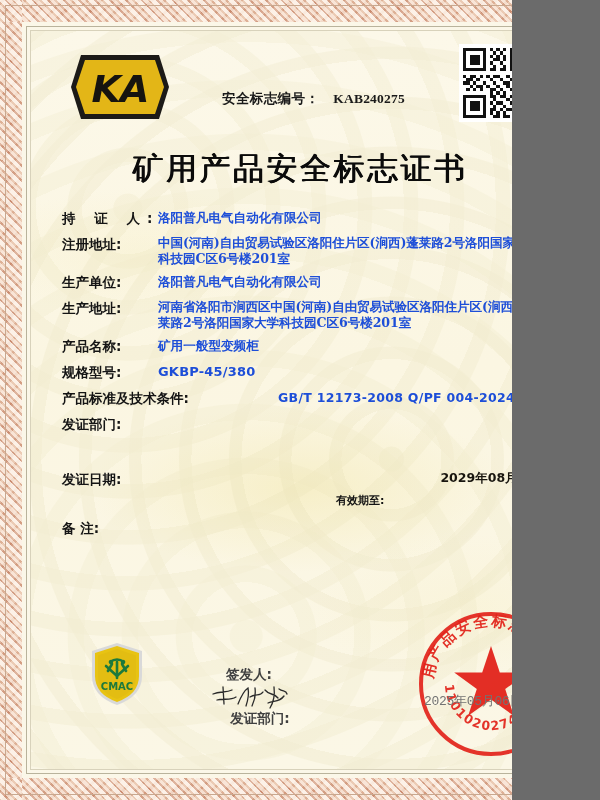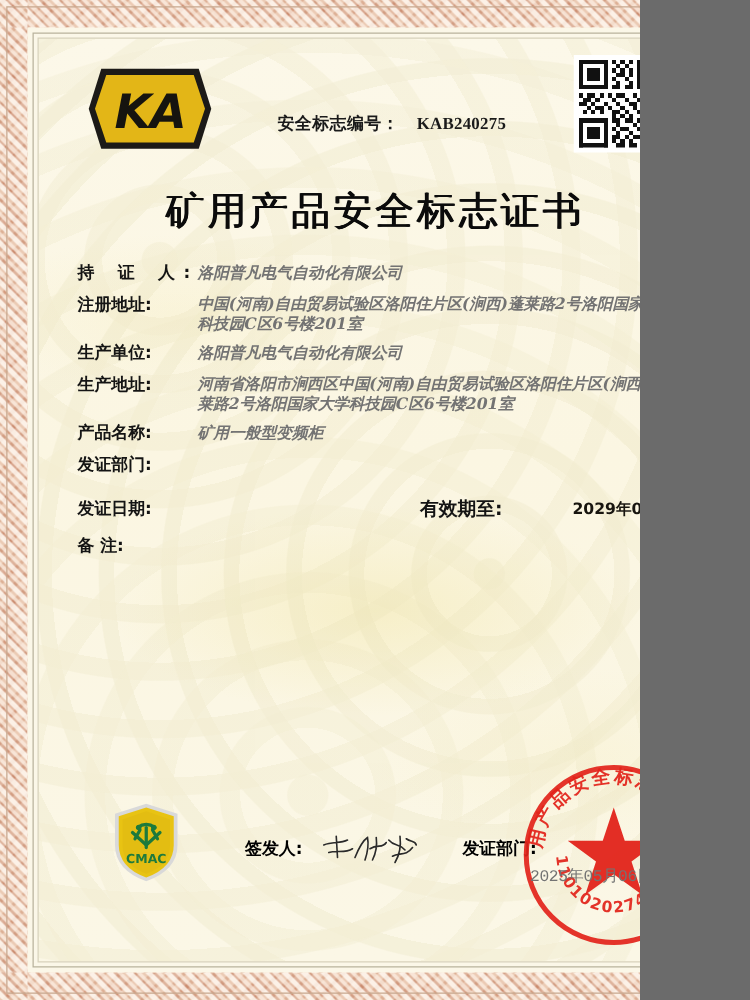--- a/index.html
+++ b/index.html
@@ -154,26 +154,25 @@
   }
   .f-label.wide {
     width: 180px;
     flex: 0 0 180px;
   }
   .f-label.sp1 { letter-spacing: 7px; }
   .f-value {
     flex: 1;
     font-size: 12.6px;
     font-weight: 700;
-    color: #737373;
+    color: #1d4ed8;
     font-family: "DejaVu Serif", "Liberation Serif", serif;
     line-height: 17px;
     padding-left: 10px;
     padding-top: 1px;
-    font-style: italic;
   }
   .f-value.mono {
     font-family: "DejaVu Sans", sans-serif;
     font-size: 13px;
     letter-spacing: 0.2px;
   }
   .f-value.std {
     font-family: "DejaVu Sans", sans-serif;
     font-size: 12.5px;
     padding-left: 36px;
@@ -195,25 +194,26 @@
   .date-val {
     font-size: 12.5px;
     font-weight: 700;
     font-family: "DejaVu Sans", sans-serif;
     color: #18150f;
     padding-left: 10px;
     white-space: nowrap;
   }
   .date-spacer { flex: 0 0 96px; }
   .date-lbl2 {
-    font-size: 15px;
+    font-size: 11px;
     font-weight: 700;
     color: #141414;
     font-family: "DejaVu Sans", sans-serif;
     white-space: nowrap;
+    margin-top: 44px;
   }
   .remark-row { }
   
   .body-para {
     position: absolute;
     left: 62px; top: 548px;
     width: 476px;
     font-size: 12.4px;
     line-height: 19px;
     font-weight: 700;
@@ -229,23 +229,24 @@
     left: 90px; top: 642px;
     width: 54px; height: 64px;
   }
   .sign-row {
     position: absolute;
     left: 196px; top: 666px;
     display: flex;
     align-items: center;
     font-size: 13.5px;
     font-weight: 700;
-    color: #000000;
+    color: #404040;
     font-family: "DejaVu Sans", sans-serif;
     white-space: nowrap;
+    flex-direction: column;
   }
   .signature {
     width: 78px;
     height: 26px;
     margin: 0 14px;
     position: relative;
   }
   .dept-label { margin-left: 22px; }
   
   .seal {
@@ -427,21 +428,29 @@
     <div class="field-row">
       <div class="f-label">生产地址:</div>
       <div class="f-value addr">河南省洛阳市涧西区中国(河南)自由贸易试验区洛阳住片区(涧西)蓬莱路2号洛阳国家大学科技园C区6号楼201室</div>
     </div>
 
     <div class="field-row">
       <div class="f-label">产品名称:</div>
       <div class="f-value">矿用一般型变频柜</div>
     </div>
 
-
+    <div class="field-row">
+      <div class="f-label">规格型号:</div>
+      <div class="f-value mono">GKBP-45/380</div>
+    </div>
+
+    <div class="field-row">
+      <div class="f-label wide">产品标准及技术条件:</div>
+      <div class="f-value std">GB/T 12173-2008 Q/PF 004-2024</div>
+    </div>
 
     <div class="field-row">
       <div class="f-label">发证部门:</div>
     </div>
 
     <div class="date-row">
       <div class="f-label">发证日期:</div>
       <div class="date-spacer"></div>
       <div class="date-lbl2">有效期至:</div>
       <div class="date-val">2029年08月29日</div>

